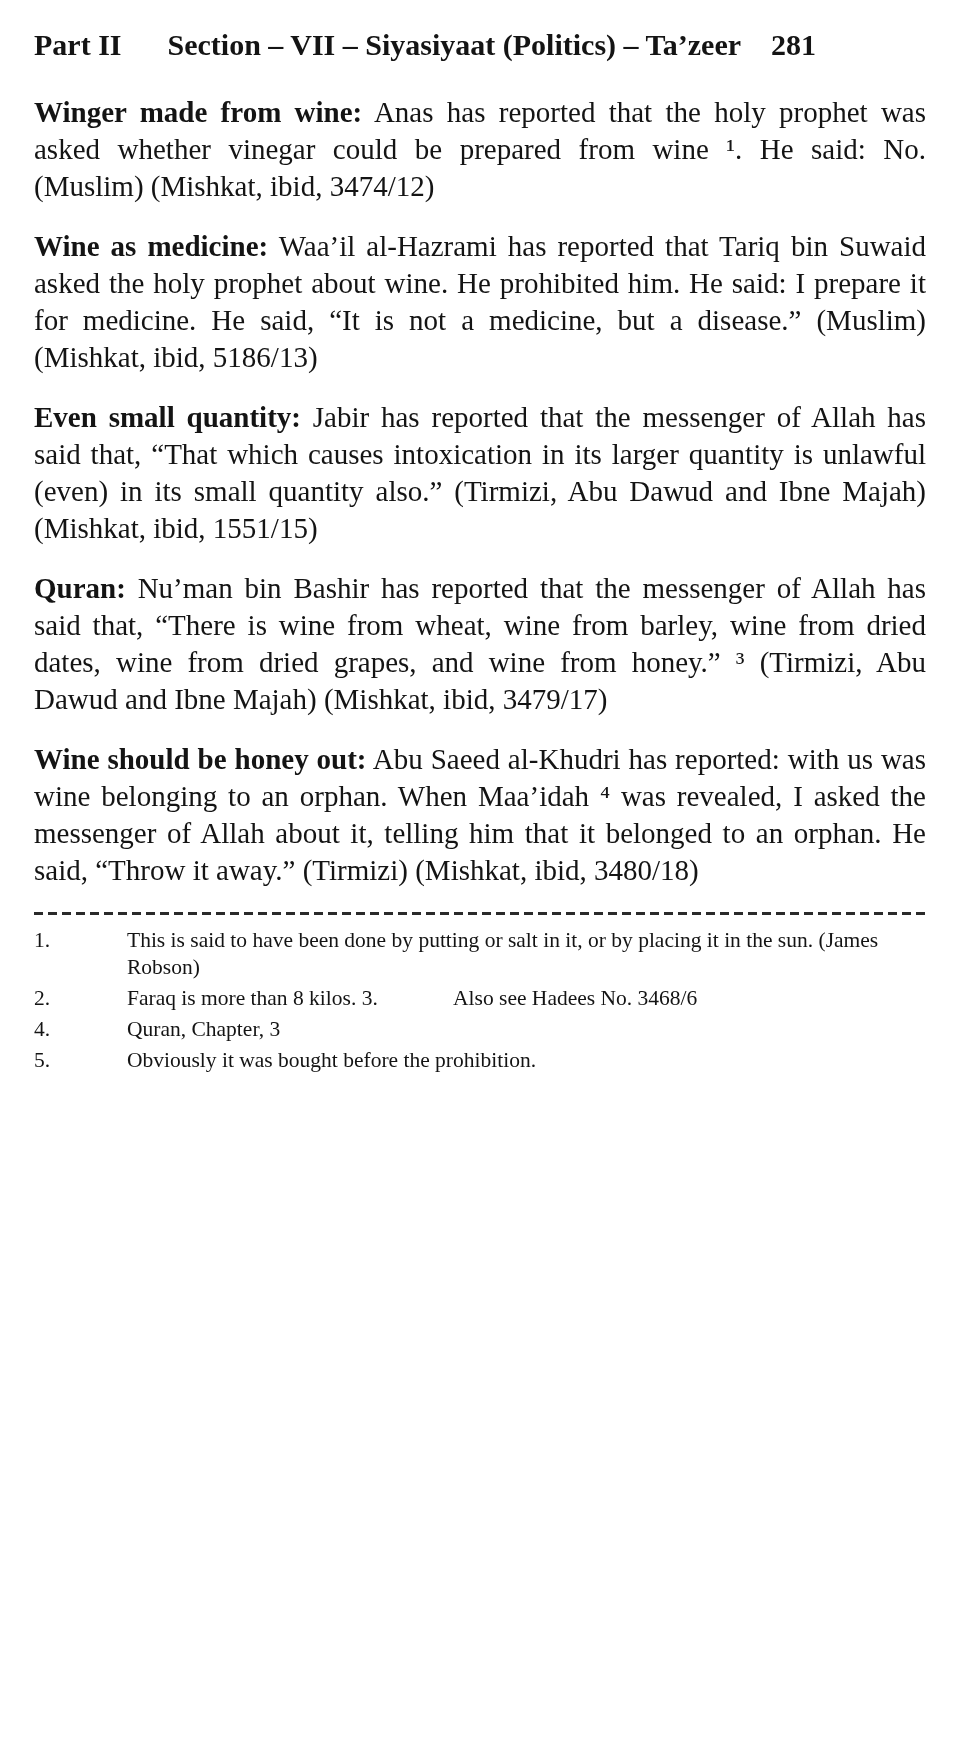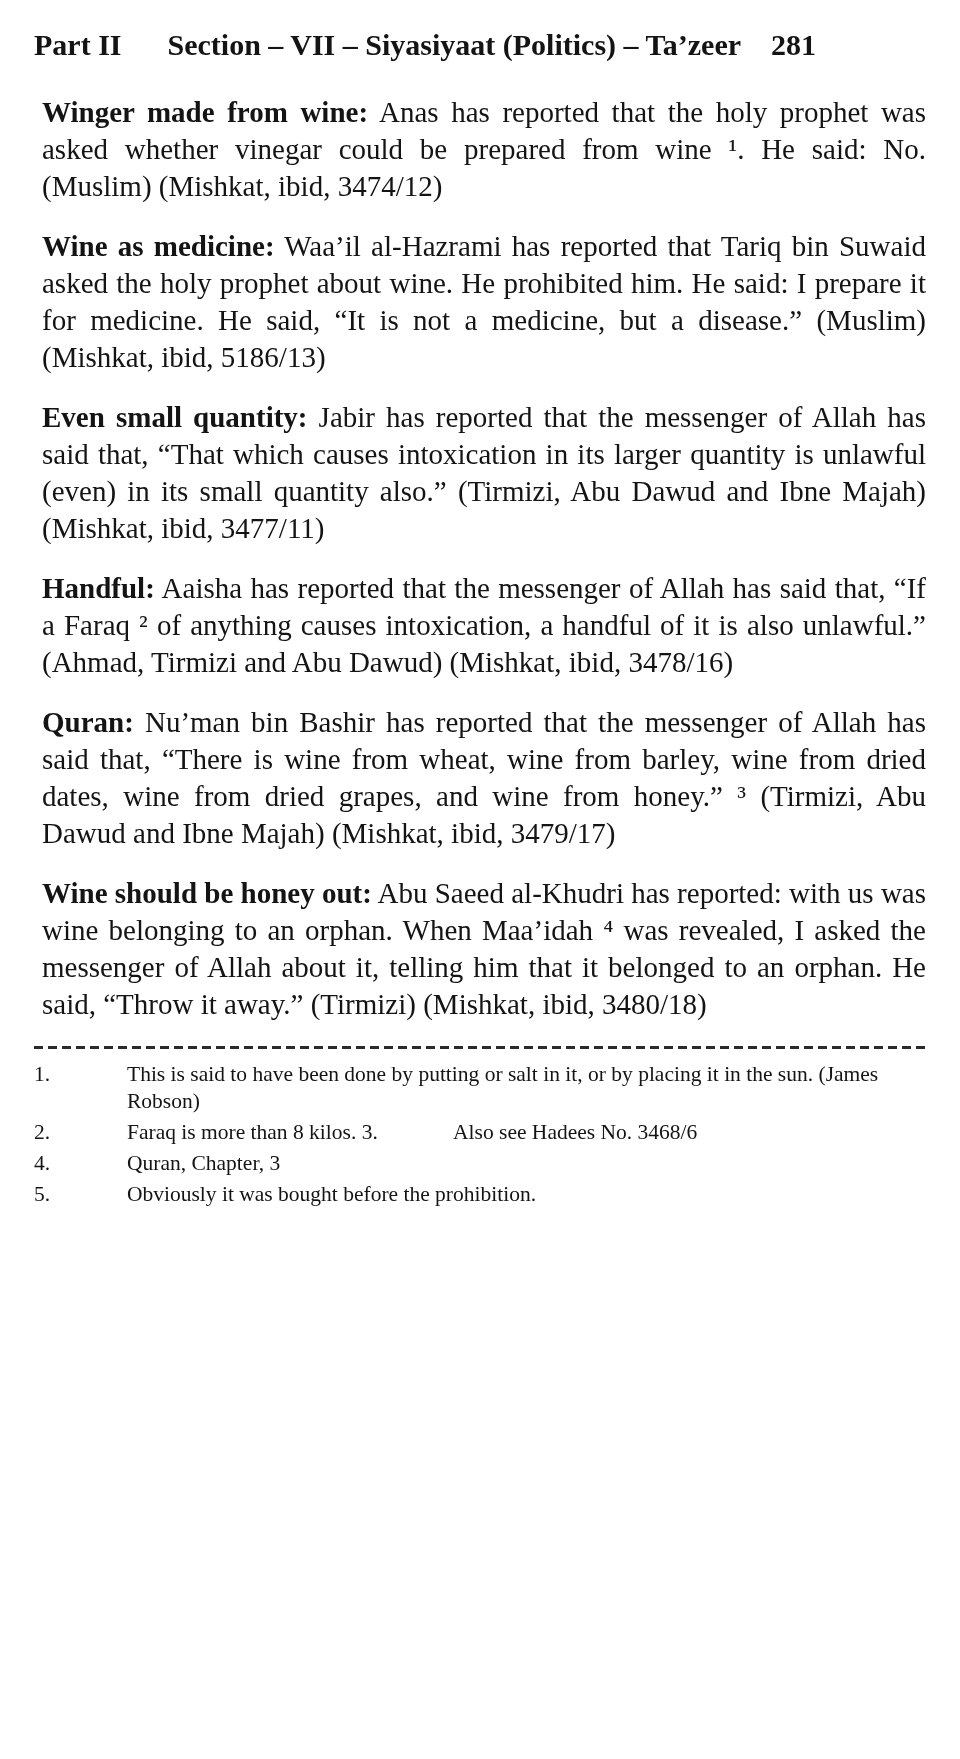--- a/index.html
+++ b/index.html
@@ -25,21 +25,20 @@
     white-space: nowrap;
     margin-bottom: 31px;
   }
   .hsection { margin-left: 46px; }
   .hpage   { margin-left: 30px; }
 
   .content {
     font-size: 29px;
     line-height: 37px;
     text-align: justify;
-    margin-left: 8px;
   }
   .para {
     margin: 0 0 23px 0;
   }
   .para .lead {
     font-weight: bold;
   }
   .para.indent {
     text-indent: 92px;
   }
@@ -69,23 +68,22 @@
   <header class="page-header">
     <span class="hpart">Part II</span><span class="hsection">Section – VII – Siyasiyaat (Politics) – Ta’zeer</span><span class="hpage">281</span>
   </header>
 
   <main class="content">
 
     <p class="para"><b class="lead">Winger made from wine:</b><span> Anas has reported that the holy prophet was asked whether vinegar could be prepared from wine ¹. He said: No. (Muslim) (Mishkat, ibid, 3474/12)</span></p>
 
     <p class="para"><b class="lead">Wine as medicine:</b><span> Waa’il al-Hazrami has reported that Tariq bin Suwaid asked the holy prophet about wine. He prohibited him. He said: I prepare it for medicine. He said, “It is not a medicine, but a disease.” (Muslim) (Mishkat, ibid, 5186/13)</span></p>
 
-    <p class="para"><b class="lead">Even small quantity:</b><span> Jabir has reported that the messenger of Allah has said that, “That which causes intoxication in its larger quantity is unlawful (even) in its small quantity also.” (Tirmizi, Abu Dawud and Ibne Majah) (Mishkat, ibid, 3477/11)</span></p>
+    <p class="para"><b class="lead">Even small quantity:</b><span> Jabir has reported that the messenger of Allah has said that, “That which causes intoxication in its larger quantity is unlawful (even) in its small quantity also.” (Tirmizi, Abu Dawud and Ibne Majah) (Mishkat, ibid, 1551/15)</span></p>
 
-    <p class="para"><b class="lead">Handful:</b><span> Aaisha has reported that the messenger of Allah has said that, “If a Faraq ² of anything causes intoxication, a handful of it is also unlawful.” (Ahmad, Tirmizi and Abu Dawud) (Mishkat, ibid, 3478/16)</span></p>
 
     <p class="para"><b class="lead">Quran:</b><span> Nu’man bin Bashir has reported that the messenger of Allah has said that, “There is wine from wheat, wine from barley, wine from dried dates, wine from dried grapes, and wine from honey.” ³ (Tirmizi, Abu Dawud and Ibne Majah) (Mishkat, ibid, 3479/17)</span></p>
 
     <p class="para"><b class="lead">Wine should be honey out:</b><span> Abu Saeed al-Khudri has reported: with us was wine belonging to an orphan. When Maa’idah ⁴ was revealed, I asked the messenger of Allah about it, telling him that it belonged to an orphan. He said, “Throw it away.” (Tirmizi) (Mishkat, ibid, 3480/18)</span></p>
 
 
   </main>
 
   <div class="fn-sep"></div>
 

